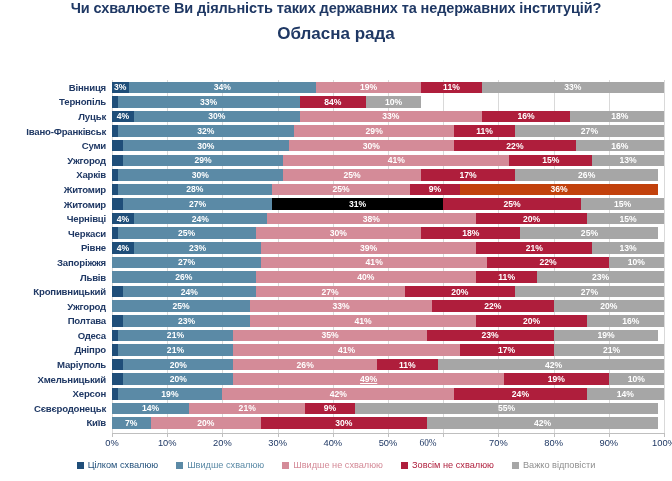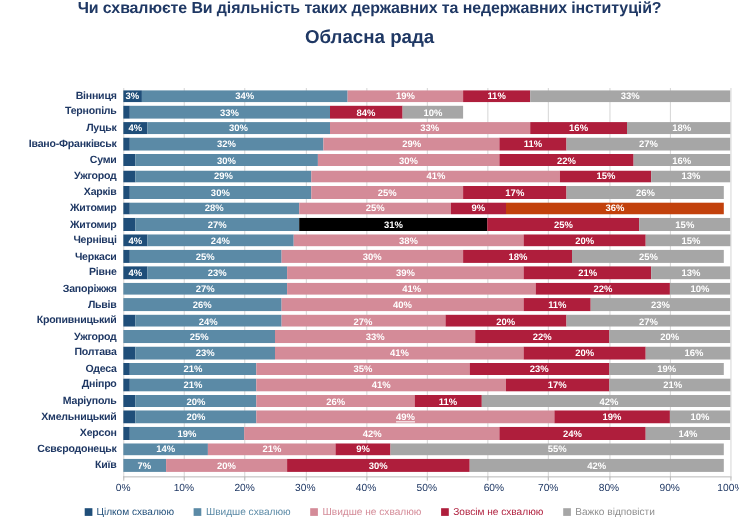--- a/index.html
+++ b/index.html
@@ -371,21 +371,21 @@
         <div class="tick-label" style="left: 167.2px;">10%</div>
         <div class="tick" style="left: 222.4px;"></div>
         <div class="tick-label" style="left: 222.4px;">20%</div>
         <div class="tick" style="left: 277.6px;"></div>
         <div class="tick-label" style="left: 277.6px;">30%</div>
         <div class="tick" style="left: 332.8px;"></div>
         <div class="tick-label" style="left: 332.8px;">40%</div>
         <div class="tick" style="left: 388px;"></div>
         <div class="tick-label" style="left: 388px;">50%</div>
         <div class="tick" style="left: 443.2px;"></div>
-        <div class="tick-label" style="left: 449px;">60%</div>
+        <div class="tick-label" style="left: 428px; font-family: Liberation Serif, serif;">60%</div>
         <div class="tick" style="left: 498.4px;"></div>
         <div class="tick-label" style="left: 498.4px;">70%</div>
         <div class="tick" style="left: 553.6px;"></div>
         <div class="tick-label" style="left: 553.6px;">80%</div>
         <div class="tick" style="left: 608.8px;"></div>
         <div class="tick-label" style="left: 608.8px;">90%</div>
         <div class="tick" style="left: 664px;"></div>
         <div class="tick-label" style="left: 664px;">100%</div>
       </div>
   </div>

